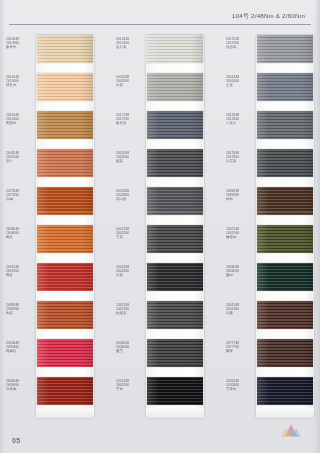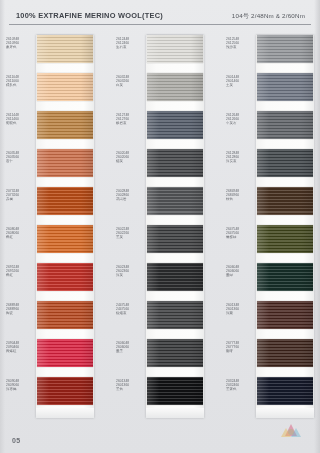--- a/index.html
+++ b/index.html
@@ -94,21 +94,20 @@
 </style>
 </head>
 <body>
 
 <div class="page">
 
   <div class="edge-l"></div>
   <div class="edge-r"></div>
 
   <div class="header">
-    <div class="hdr-title">100% EXTRAFINE MERINO WOOL(TEC)</div>
     <div class="hdr-spec">104号  2/48Nm &amp; 2/60Nm</div>
     <div class="hdr-rule"></div>
   </div>
 
   <div class="cols" id="cols">
       <div class="col col-0">
         <div class="cardstrip"></div>
         <div class="row" style="top: 0px;">
           <div class="lbl">
             <div>2610948</div>

